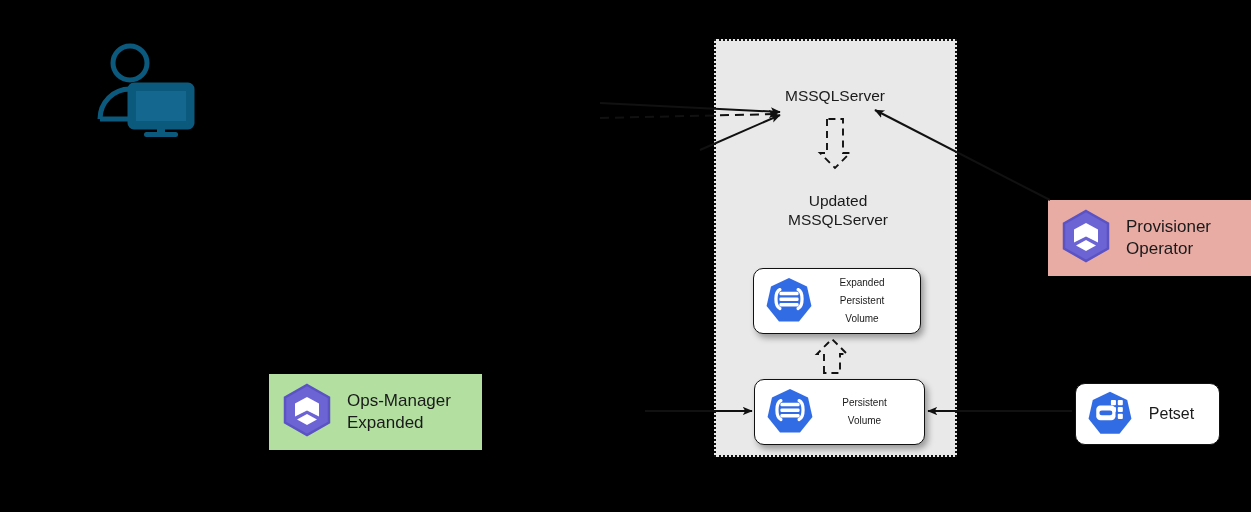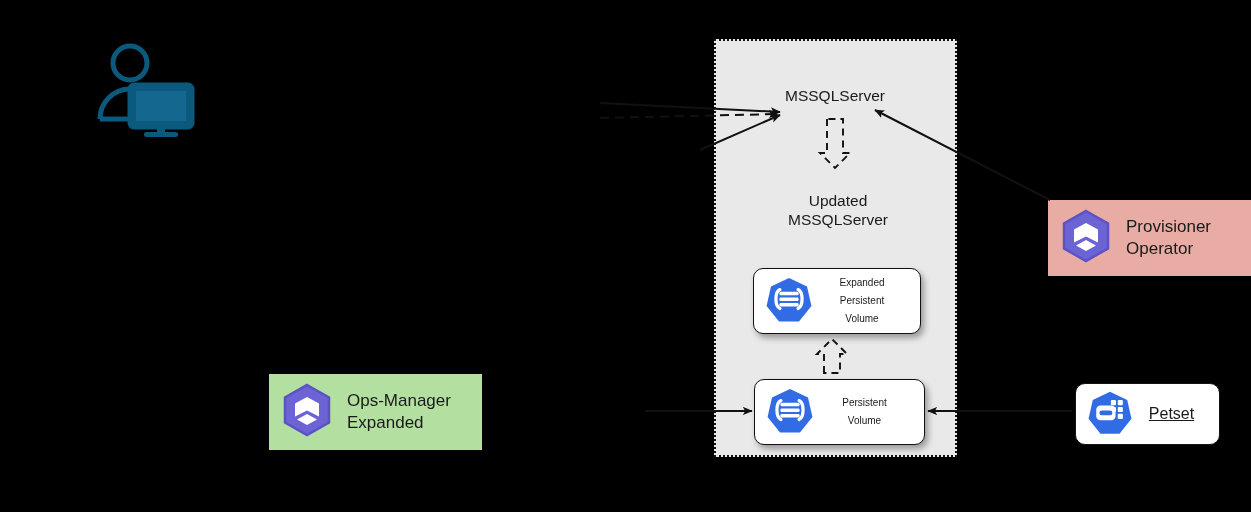--- a/index.html
+++ b/index.html
@@ -49,21 +49,21 @@
   .op-chip .tx{
     flex:1 1 auto; text-align:left; color:#1a1a1a;
     font-size:17px; line-height:22px; white-space:pre-line;
     padding-left:14px; padding-right:10px;
   }
   #ops-chip{left:269px; top:359px; width:213px; height:76px; background:#b3e0a1;}
   #prov-chip{left:1048px; top:185px; width:215px; height:76px; background:#e8aca5;}
 
   
   #petset-box{left:1075px; top:368px; width:145px; height:62px;}
-  #petset-box .tx{font-size:16px;text-decoration:underline;}
+  #petset-box .tx{font-size:16px;}
 
   
   #edges{position:absolute;left:0;top:0;width:1251px;height:512px;pointer-events:none;}
 </style>
 </head>
 <body>
 
 <div id="stage">
 
   <div class="abs" id="ns-container"></div>

